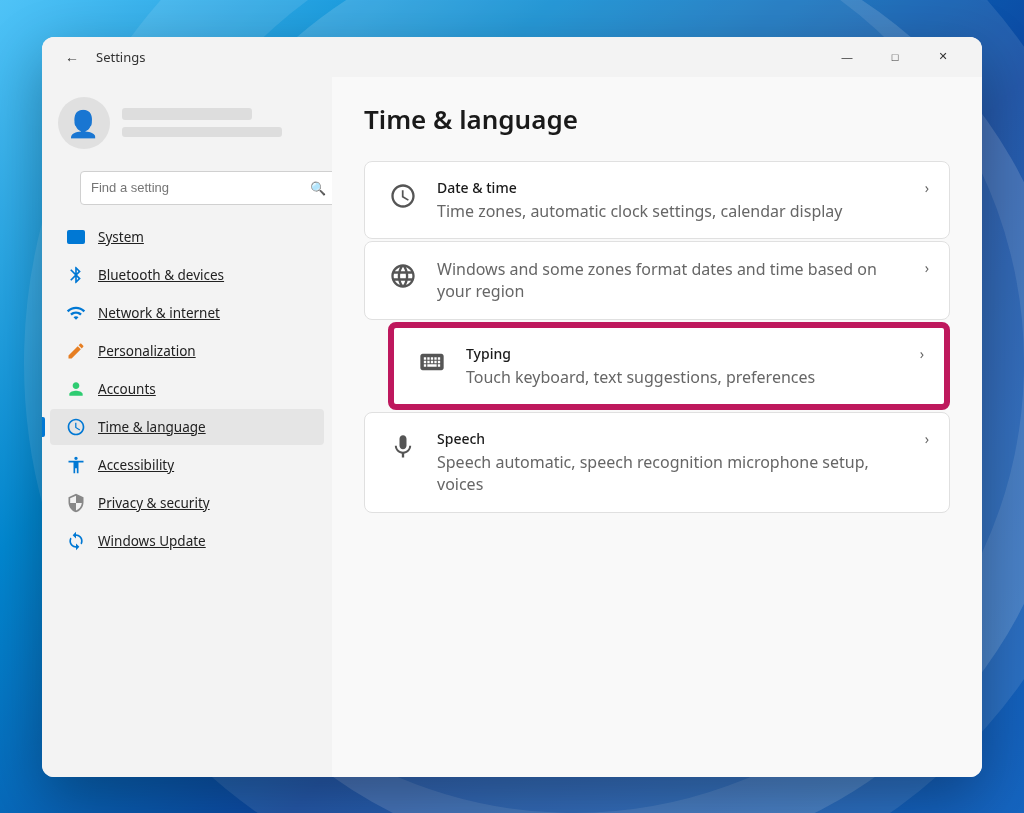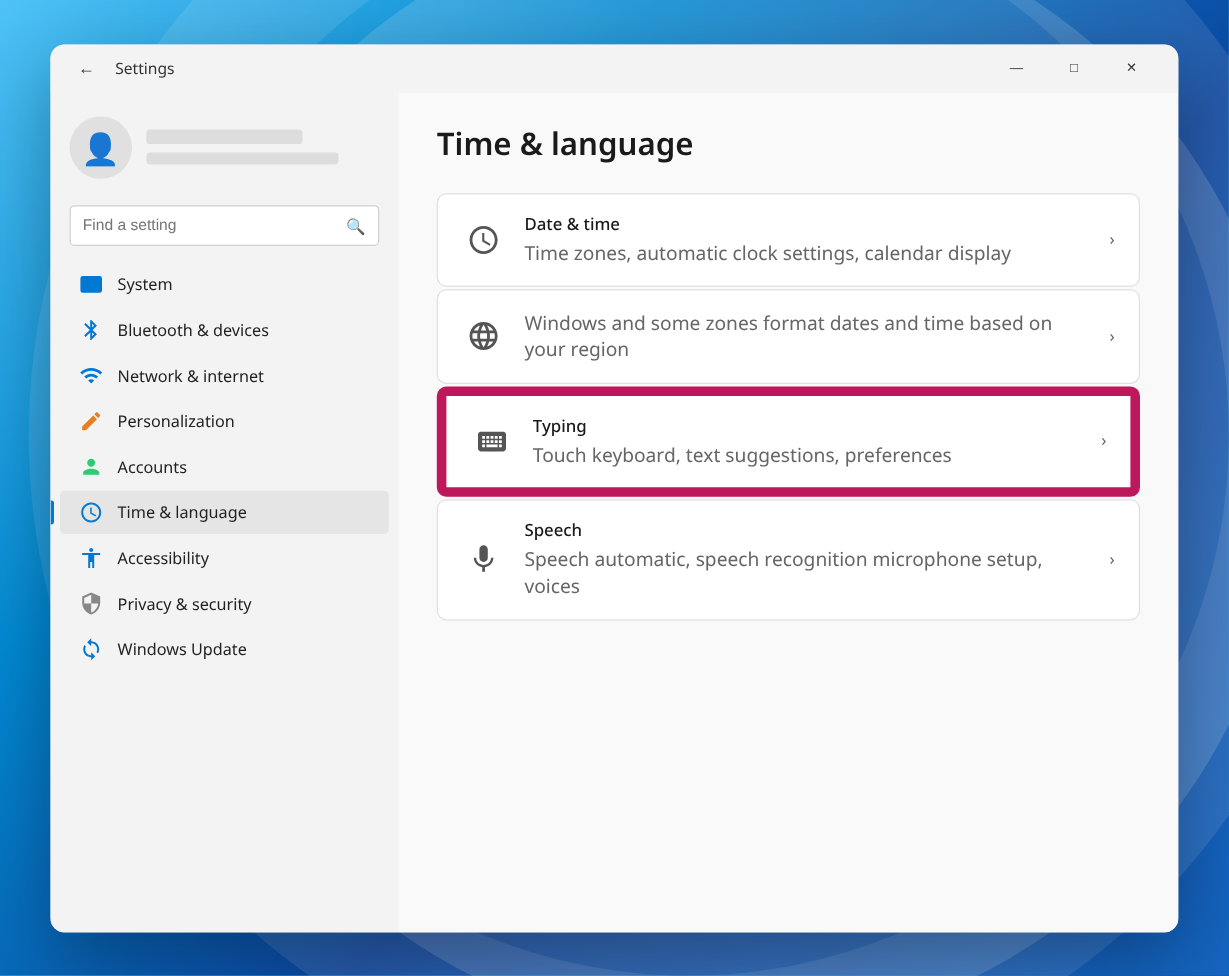--- a/index.html
+++ b/index.html
@@ -172,20 +172,21 @@
       width: 100%;
       height: 34px;
       border: 1px solid #d0d0d0;
       border-radius: 4px;
       background: white;
       display: flex;
       align-items: center;
       padding: 0 10px;
       gap: 8px;
       cursor: text;
+      margin-left: 22px;
     }
     .search-input {
       border: none;
       outline: none;
       flex: 1;
       font-size: 13px;
       color: #666;
       background: transparent;
     }
     .search-icon-char {
@@ -222,20 +223,21 @@
       width: 20px;
       height: 20px;
       display: flex;
       align-items: center;
       justify-content: center;
       flex-shrink: 0;
     }
     .nav-label {
       font-size: 13.5px;
       color: #222;
+      text-decoration: underline;
     }
 
     
     .icon-system { width: 18px; height: 14px; background: #0078d4; border-radius: 2px; }
 
     
     .right-panel {
       flex: 1;
       background: #f9f9f9;
       padding: 24px 32px;
@@ -251,29 +253,30 @@
     
     .settings-list {
       display: flex;
       flex-direction: column;
       gap: 2px;
     }
     .setting-card {
       background: white;
       border-radius: 8px;
       display: flex;
-      align-items: center;
+      align-items: flex-start;
       padding: 16px 20px;
       cursor: pointer;
       border: 1px solid #e0e0e0;
       transition: background 0.1s;
     }
     .setting-card.highlighted {
-      border: 8px solid #be185d;
+      border: 6px solid #be185d;
       background: white;
+      margin-left: 24px;
     }
     .setting-card-icon {
       width: 36px;
       height: 36px;
       display: flex;
       align-items: center;
       justify-content: center;
       flex-shrink: 0;
       margin-right: 16px;
       font-size: 22px;

